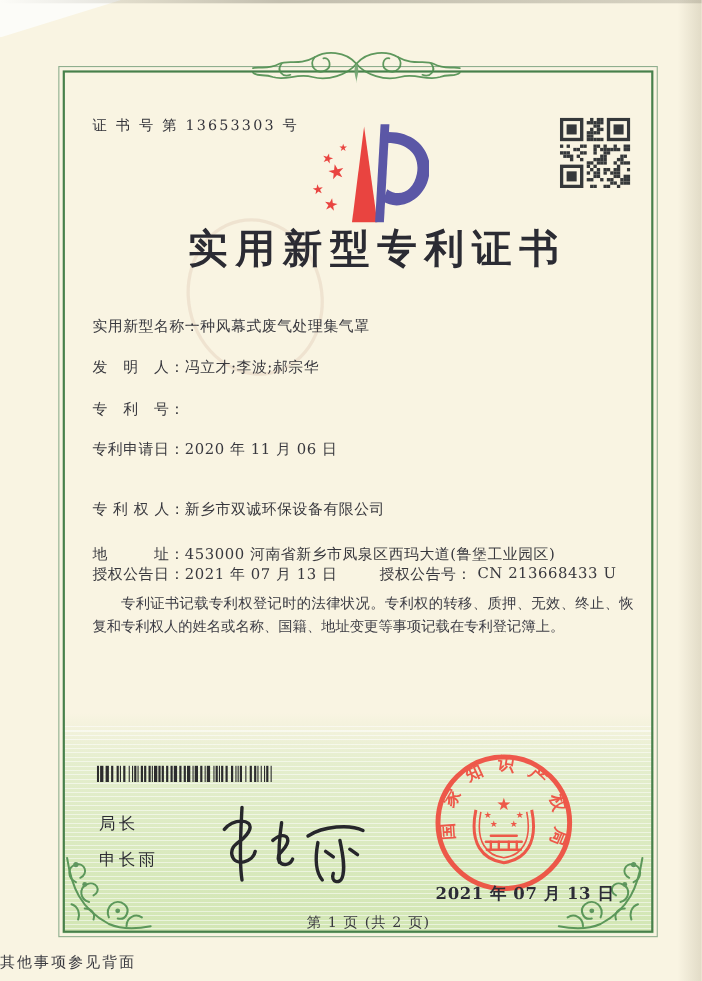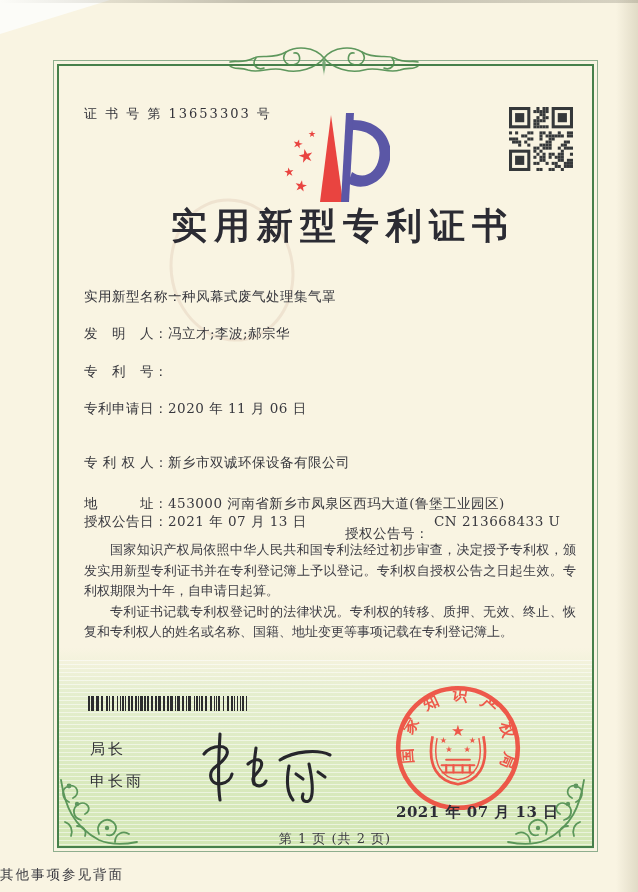--- a/index.html
+++ b/index.html
@@ -28,21 +28,21 @@
   .tint{left:57px;top:648px;width:537px;height:201px;
     background:linear-gradient(180deg,rgba(222,236,199,0) 0%,rgba(222,236,199,.75) 22%,rgba(214,232,186,.95) 70%,rgba(210,230,180,1) 100%);}
   .stripes{left:57px;top:660px;width:537px;height:189px;opacity:.65;
     background:repeating-linear-gradient(180deg,rgba(255,255,255,.8) 0 1px,rgba(255,255,255,0) 1px 4px);}
   .cert-no{left:84px;top:105px;font-size:13px;letter-spacing:2px;color:#33333a;}
   .title{left:0;top:202px;width:100%;text-align:center;padding-left:48px;box-sizing:border-box;
     font-size:36px;font-weight:bold;letter-spacing:7px;color:#2b2b33;}
   .field-row{left:84px;width:500px;height:18px;font-size:13.5px;color:#38383e;white-space:nowrap;}
   .field-label{position:absolute;left:0;top:0;letter-spacing:.5px;}
   .field-value{position:absolute;left:84px;top:0;letter-spacing:.5px;}
-  .field-label2{position:absolute;left:261px;top:12px;letter-spacing:.5px;}
+  .field-label2{position:absolute;left:261px;top:0;letter-spacing:.5px;}
   .field-value2{position:absolute;left:350px;top:0;letter-spacing:.5px;}
   .body-text{left:84px;top:540px;width:492px;font-size:13px;line-height:20.5px;
     color:#3c3c44;text-align:justify;}
   .body-text p{margin:0;text-indent:2em;}
   .sig-title{left:90px;top:740px;font-size:15px;color:#2e2e34;letter-spacing:3px;}
   .sig-name{left:90px;top:772px;font-size:15px;color:#2e2e34;letter-spacing:3px;}
   .seal-date{left:396px;top:803px;font-size:15px;font-weight:bold;color:#2c2c36;letter-spacing:.5px;}
   .page-info{left:0;top:830px;width:100%;text-align:center;font-size:13px;color:#3a3a40;letter-spacing:1px;padding-left:16px;}
   .back-note{left:0;top:866px;width:100%;text-align:left;font-size:13.5px;color:#3a3a40;letter-spacing:2px;}
   svg{display:block;}
@@ -277,21 +277,20 @@
   <span class="field-value">453000 河南省新乡市凤泉区西玛大道(鲁堡工业园区)</span>
 </div>
 <div class="abs field-row" style="top:513px;">
   <span class="field-label">授权公告日：</span>
   <span class="field-value">2021 年 07 月 13 日</span>
   <span class="field-label2">授权公告号：</span>
   <span class="field-value2">CN 213668433 U</span>
 </div>
 
 <div class="abs body-text">
-  <p>国家知识产权局依照中华人民共和国专利法经过初步审查，决定授予专利权，颁发实用新型专利证书并在专利登记簿上予以登记。专利权自授权公告之日起生效。专利权期限为十年，自申请日起算。</p>
   <p>专利证书记载专利权登记时的法律状况。专利权的转移、质押、无效、终止、恢复和专利权人的姓名或名称、国籍、地址变更等事项记载在专利登记簿上。</p>
 </div>
 
 <svg id="barcode" class="abs" style="left:88px;top:696px;" width="162" height="15" viewBox="0 0 162 15">
     <rect x="0" y="0" width="2" height="15" fill="#2c2c2e"></rect>
     <rect x="3" y="0" width="3" height="15" fill="#2c2c2e"></rect>
     <rect x="8" y="0" width="3" height="15" fill="#2c2c2e"></rect>
     <rect x="13" y="0" width="2" height="15" fill="#2c2c2e"></rect>
     <rect x="18" y="0" width="2" height="15" fill="#2c2c2e"></rect>
     <rect x="21" y="0" width="1" height="15" fill="#2c2c2e"></rect>

